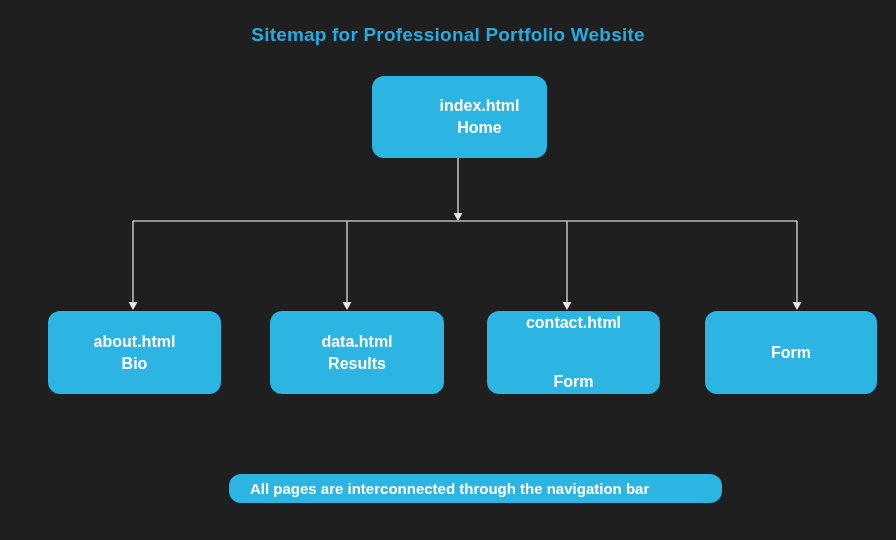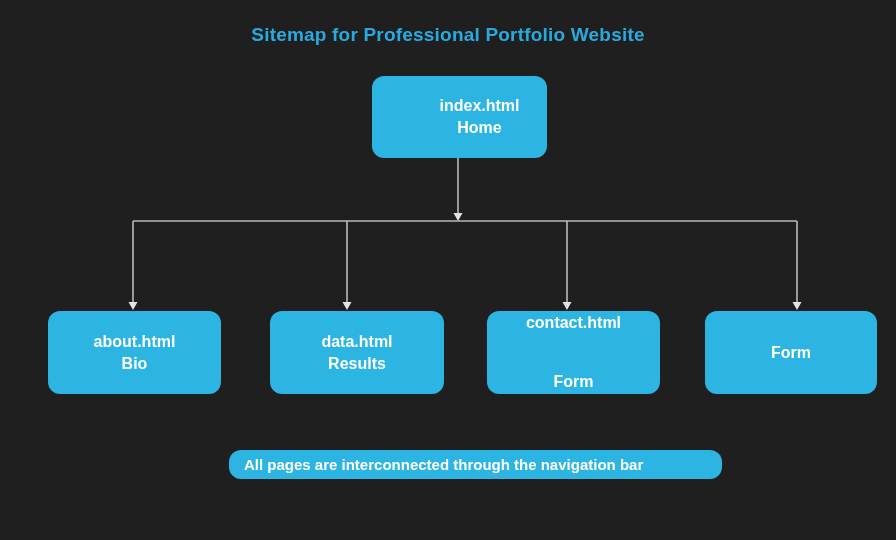--- a/index.html
+++ b/index.html
@@ -51,29 +51,29 @@
   .node-c2   { left: 270px; top: 311px; width: 174px; height: 83px; }
   .node-c3   { left: 487px; top: 311px; width: 173px; height: 83px; gap: 37px; }
   .node-c4   { left: 705px; top: 311px; width: 172px; height: 83px; }
   .connector-layer {
     position: absolute;
     left: 0; top: 0; width: 896px; height: 540px;
     pointer-events: none;
   }
   .footer-pill {
     position: absolute;
-    left: 229px; top: 450px;
+    left: 229px; top: 474px;
     width: 493px; height: 29px;
     background: var(--accent);
     border-radius: 12px;
     color: var(--node-text);
     font-size: 15px;
     font-weight: bold;
     line-height: 29px;
-    padding-left: 15px;
+    padding-left: 21px;
     white-space: nowrap;
   }
 </style>
 </head>
 <body>
 
 <div class="canvas">
 
   <h1 class="diagram-title">Sitemap for Professional Portfolio Website</h1>
 

